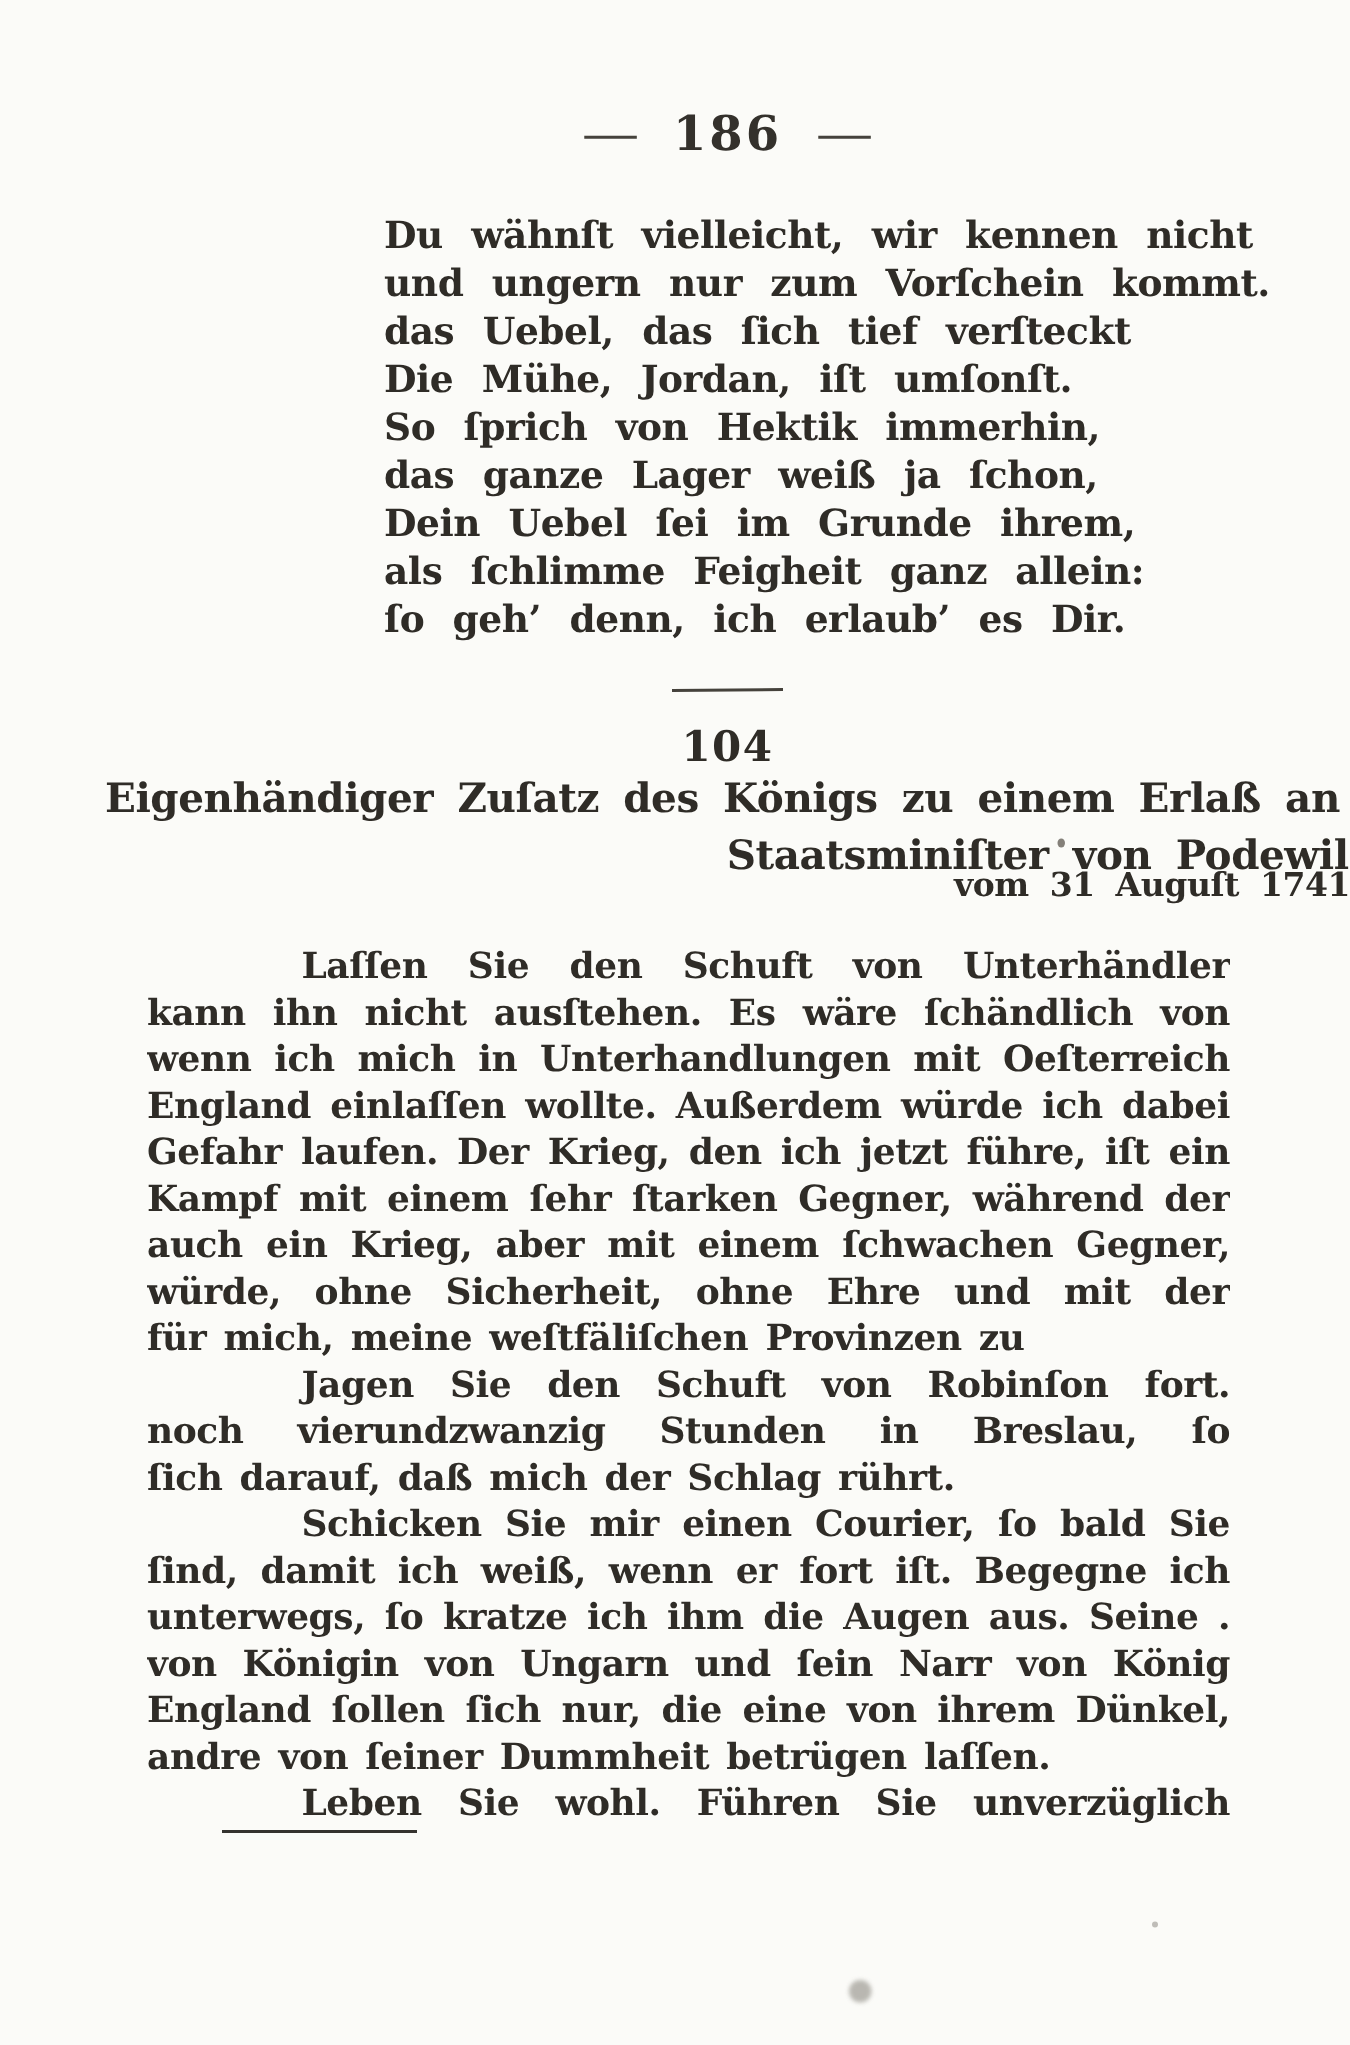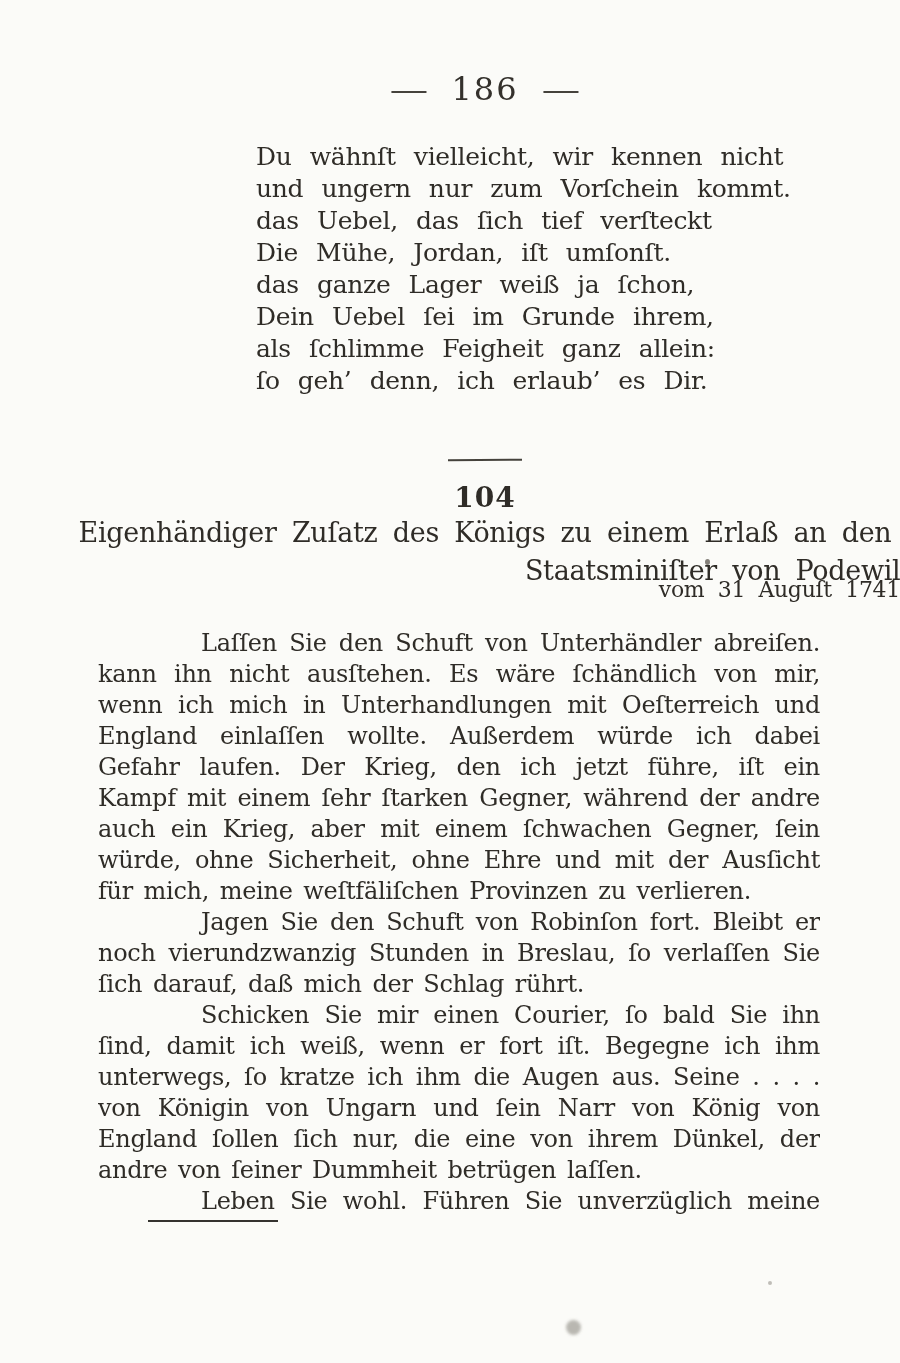--- a/index.html
+++ b/index.html
@@ -2,28 +2,28 @@
 <html><head>
 <meta charset="utf-8">
 <style>
   html, body { margin:0; padding:0; background:#e9e9e6; }
   .page {
     position:relative; width:900px; height:1363px;
     background:#fbfbf8; color:#2f2c27; overflow:hidden;
     font-family:"DejaVu Serif", serif;
   }
   
-  .frak { font-weight:normal; letter-spacing:-0.3px; }
+  .frak { font-weight:bold; letter-spacing:-0.3px; }
 
   .header-row {
     position:absolute; top:70px; left:70px; width:830px;
     display:flex; justify-content:center; align-items:center; gap:26px;
     font-size:32px; color:#34312c;
   }
-  .page-num { font-weight:400; letter-spacing:2px; }
+  .page-num { font-weight:700; letter-spacing:2px; }
   .head-dash { font-weight:400; color:#45423c; transform:scaleX(1.2); }
 
   .poem {
     position:absolute; left:256px; top:141px;
     font-size:25px; line-height:32px; word-spacing:0.42em;
   }
   .poem-line { height:32px; white-space:nowrap; }
 
   .divider {
     position:absolute; left:448px; top:459px; width:74px; height:2px;
@@ -82,20 +82,21 @@
     <span class="head-dash">—</span>
     <span class="page-num">186</span>
     <span class="head-dash">—</span>
   </div>
 
   <div class="poem frak">
     <div class="poem-line">Du wähnſt vielleicht, wir kennen nicht</div>
     <div class="poem-line">und ungern nur zum Vorſchein kommt.</div>
     <div class="poem-line">das Uebel, das ſich tief verſteckt</div>
     <div class="poem-line">Die Mühe, Jordan, iſt umſonſt.</div>
+    <div class="poem-line">So ſprich von Hektik immerhin,</div>
     <div class="poem-line">das ganze Lager weiß ja ſchon,</div>
     <div class="poem-line">Dein Uebel ſei im Grunde ihrem,</div>
     <div class="poem-line">als ſchlimme Feigheit ganz allein:</div>
     <div class="poem-line">ſo geh’ denn, ich erlaub’ es Dir.</div>
   </div>
 
   <div class="divider"></div>
 
   <div class="sec-num">104</div>
   <div class="head1 frak">Eigenhändiger Zuſatz des Königs zu einem Erlaß an den</div>

